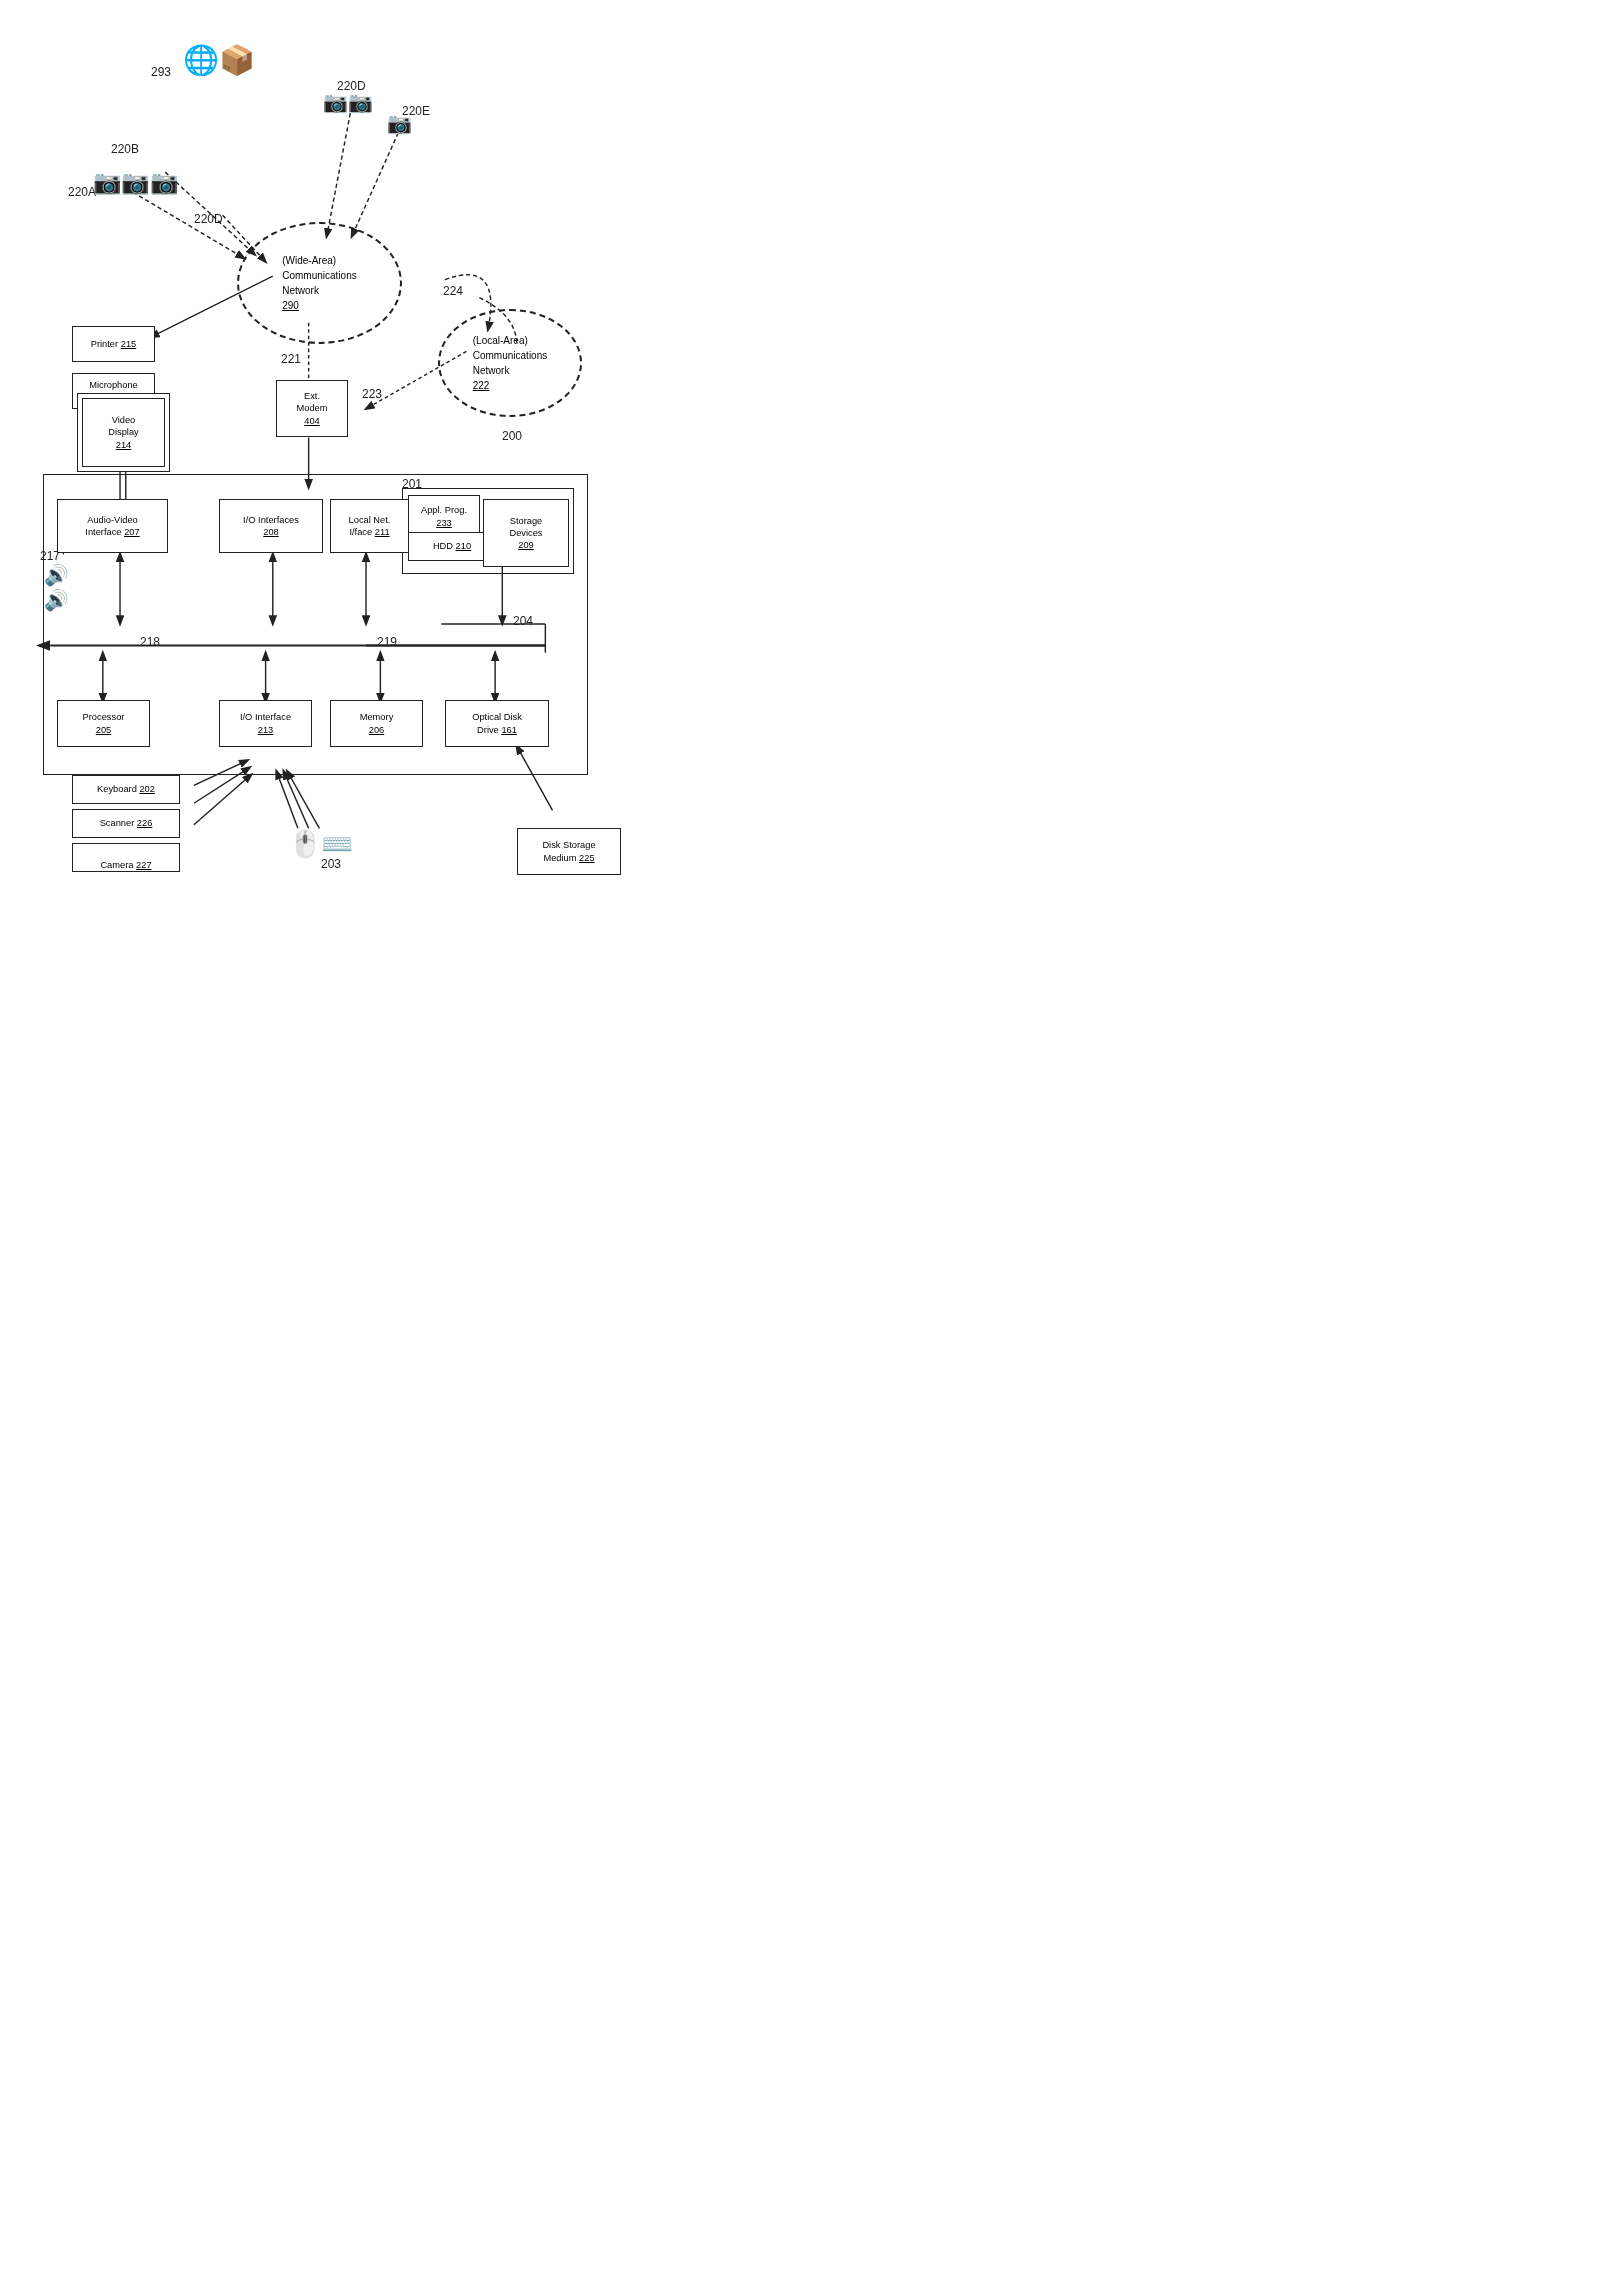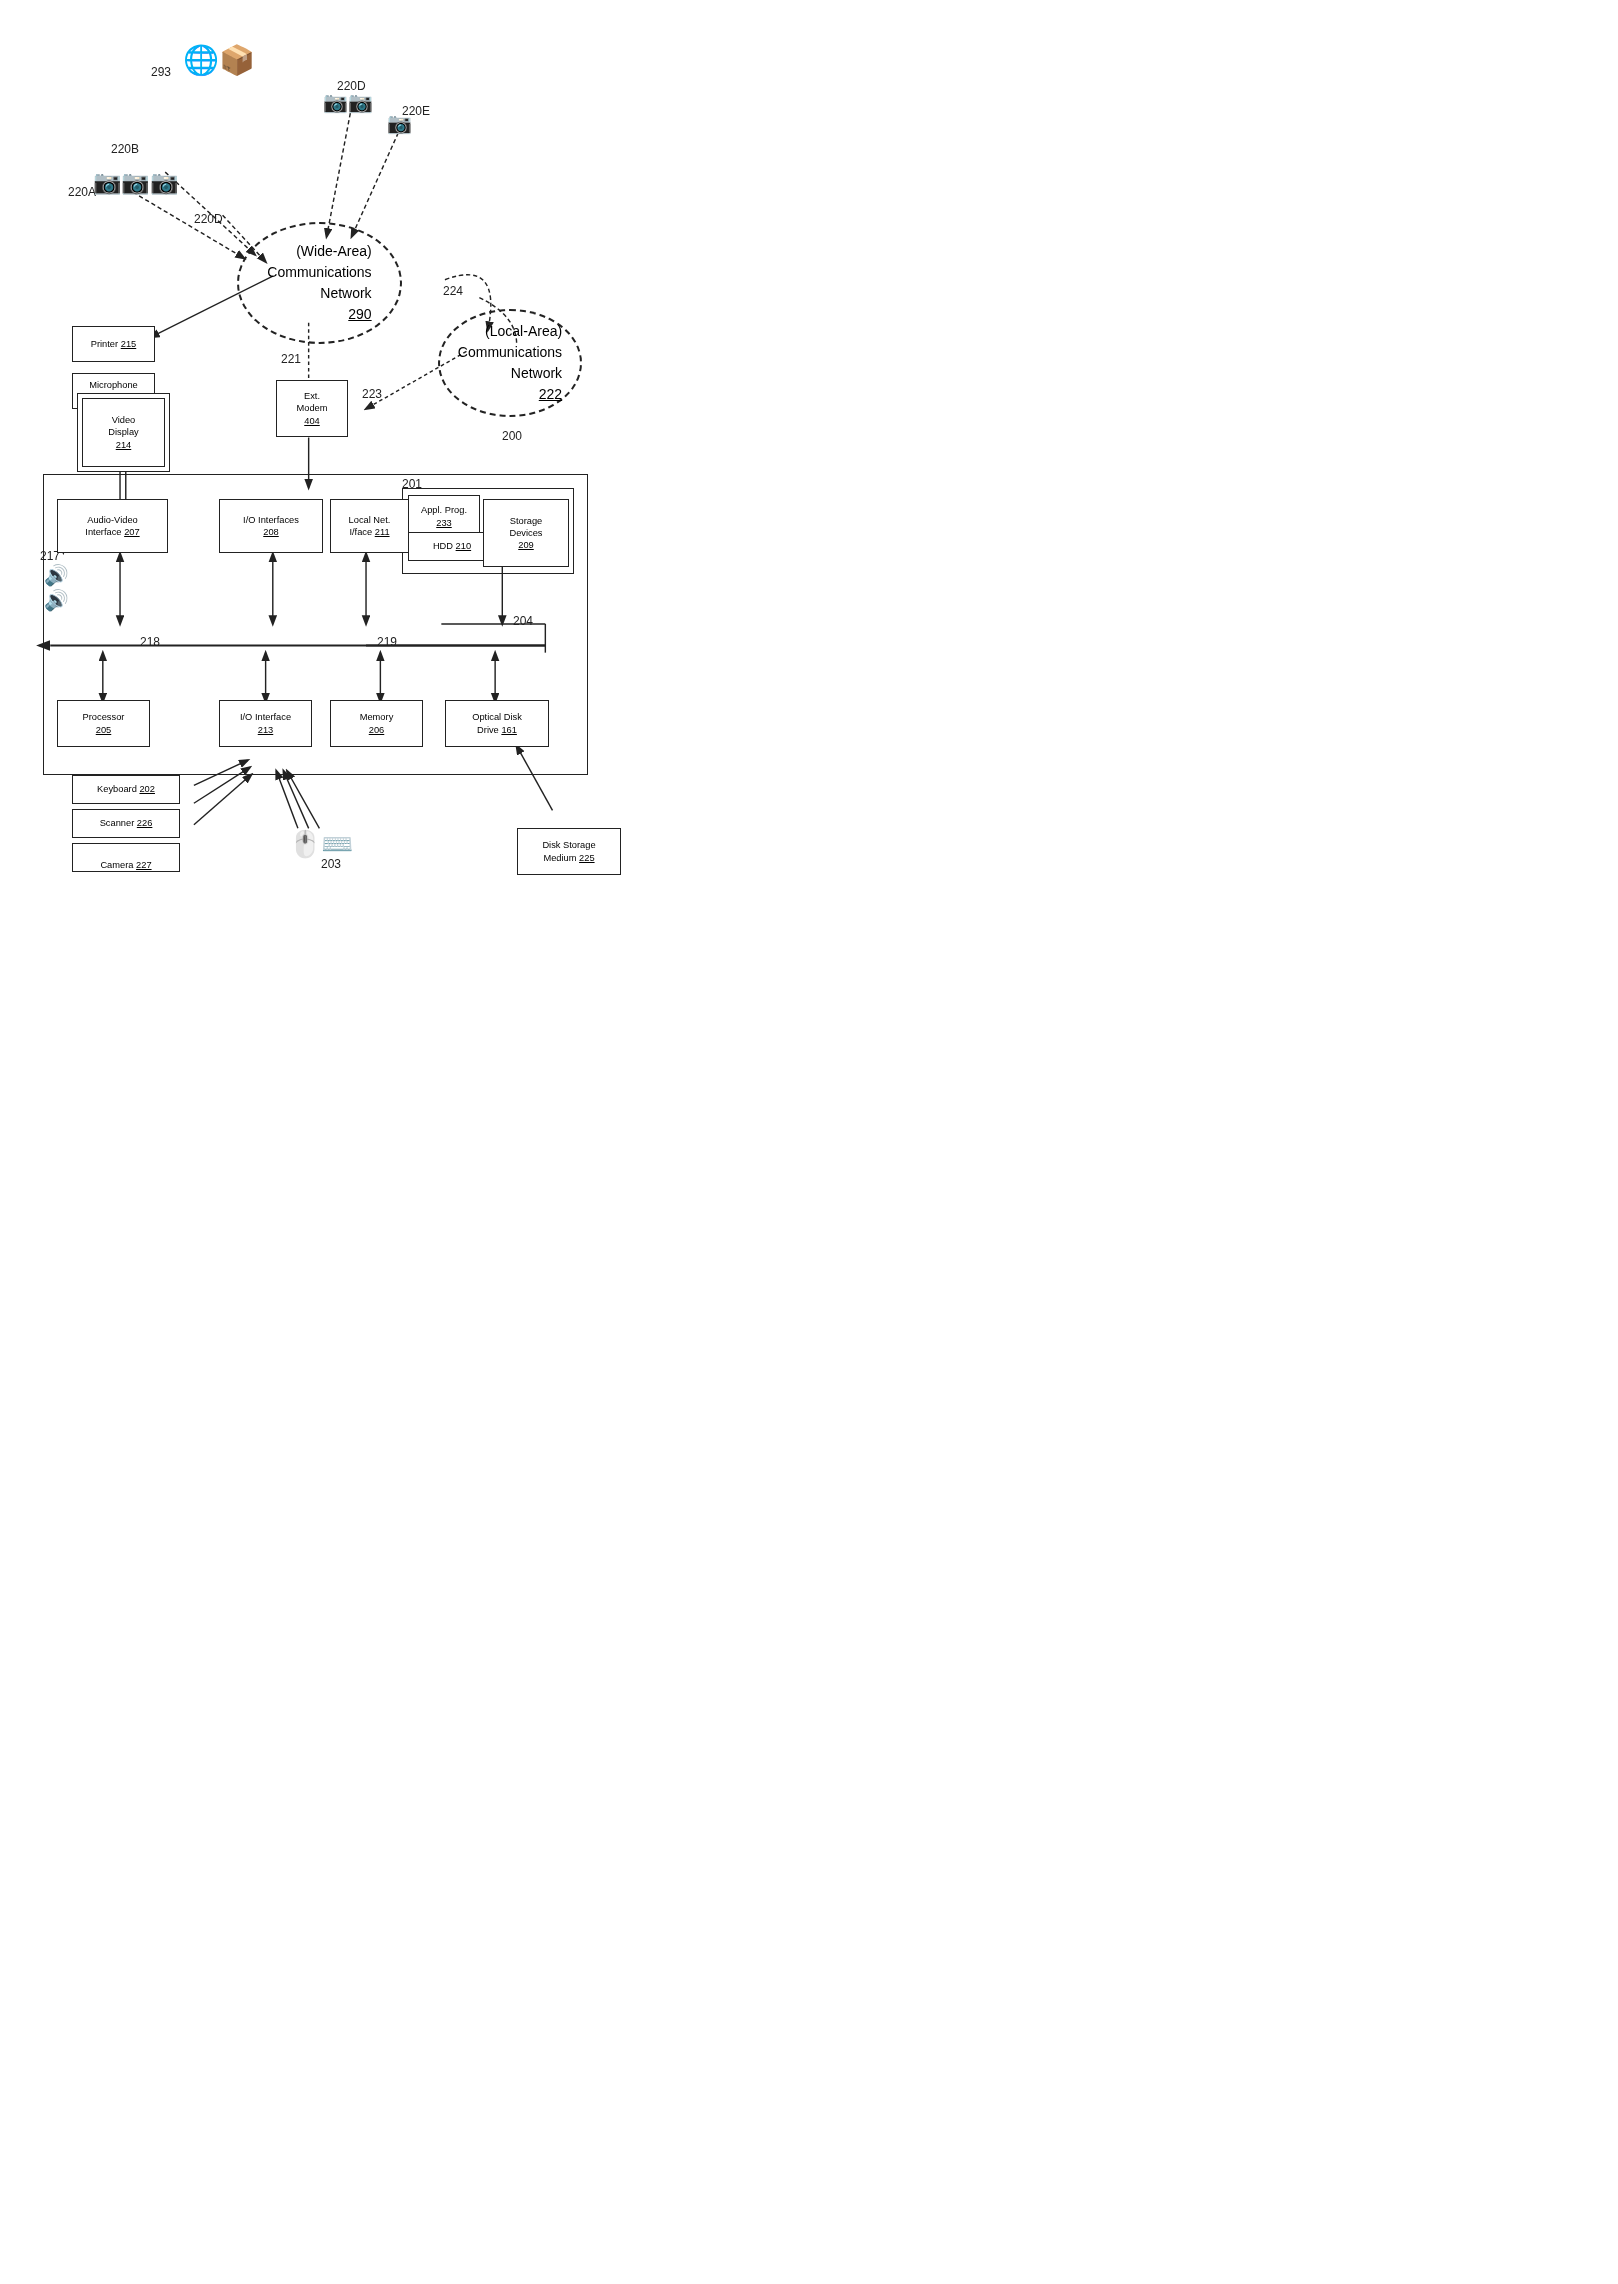--- a/index.html
+++ b/index.html
@@ -34,26 +34,26 @@
     .system-box {
       position: absolute;
       border: 1.4px solid #222;
       background: transparent;
     }
     
     .cloud {
       position: absolute;
       border: 2.2px dashed #222;
       border-radius: 50%;
-      text-align: right;
+      text-align: left;
       display: flex;
       flex-direction: column;
       align-items: center;
       justify-content: center;
-      font-size: 14px;
+      font-size: 10px;
       line-height: 1.5;
     }
     .cloud u { text-decoration: underline; }
     
     .label {
       position: absolute;
       font-size: 12px;
       color: #222;
       white-space: nowrap;
     }

